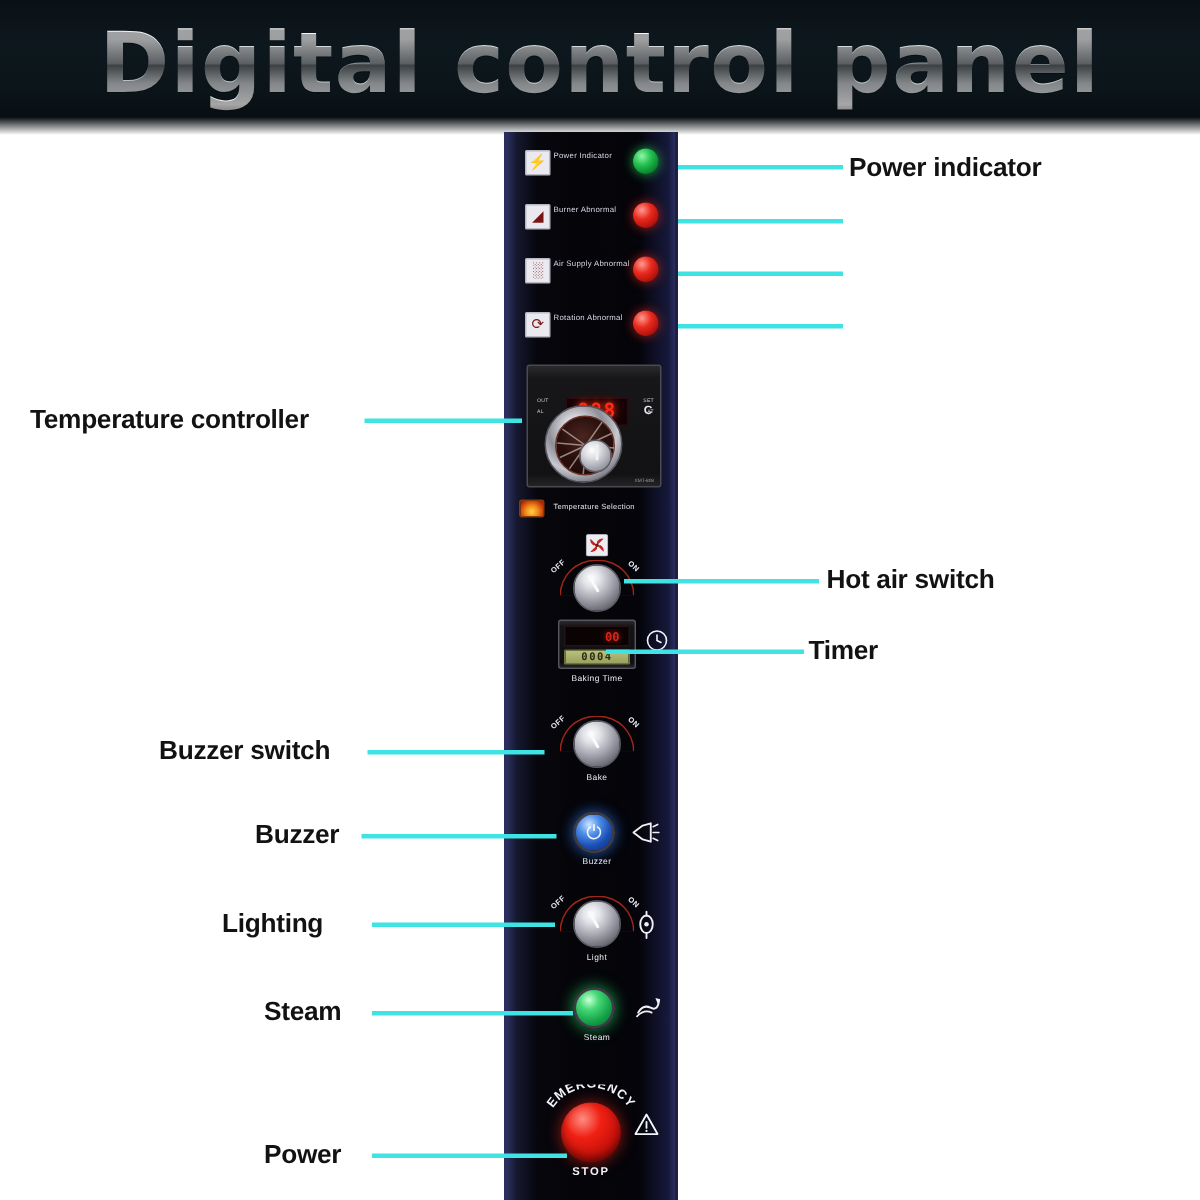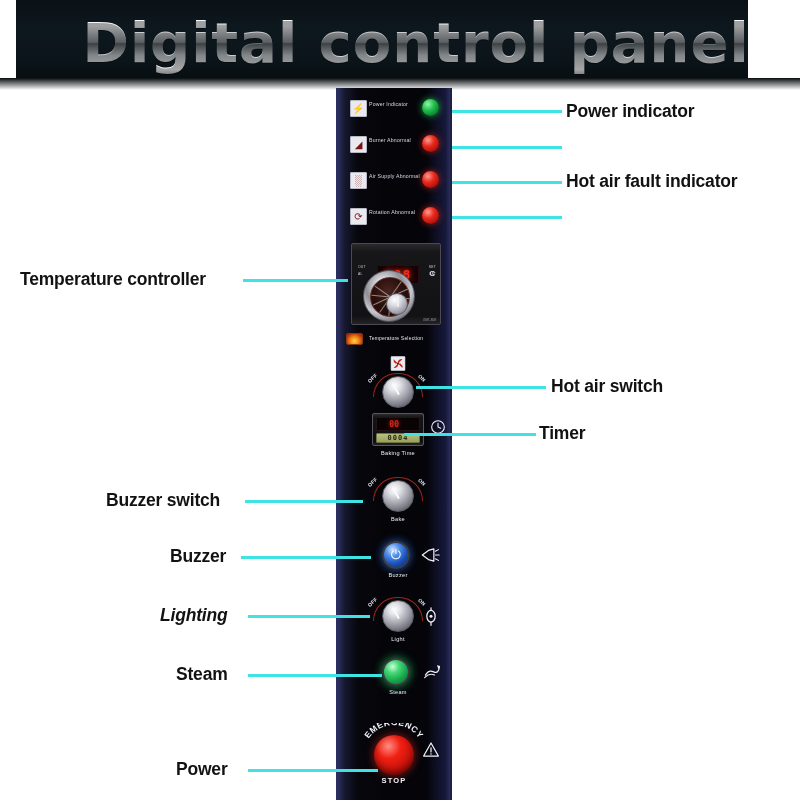--- a/index.html
+++ b/index.html
@@ -8,21 +8,21 @@
     width:800px;height:800px;
     background:#ffffff;
     font-family:"Liberation Sans",sans-serif;
     overflow:hidden;
     position:relative;
   }
   #stage{position:absolute;left:0;top:0;width:800px;height:800px;}
 
   
   .banner{
-    position:absolute;left:16px;top:0;width:732px;height:88px;
+    position:absolute;left:0;top:0;width:800px;height:88px;
     background:linear-gradient(180deg,#0a1116 0%,#0d181e 35%,#0b1419 70%,#060b0e 100%);
     overflow:hidden;
   }
   .banner-title{
     position:absolute;left:0;top:8px;width:800px;
     text-align:center;
     font-family:"DejaVu Sans",sans-serif;
     font-weight:bold;
     font-size:56px;
     letter-spacing:1px;
@@ -179,21 +179,21 @@
   .timer-block{position:absolute;left:8px;top:325px;width:104px;height:52px;}
   .timer-box{
     position:absolute;left:26px;top:0;width:52px;height:33px;
     background:linear-gradient(180deg,#2b2b2e 0%,#141416 12%,#0f0f11 88%,#242427 100%);
     border:1px solid #565660;border-radius:2px;box-sizing:border-box;
   }
   .timer-upper{
     position:absolute;left:3px;top:3px;width:44px;height:14px;
     background:#0a0304;border:1px solid #231216;border-radius:1px;
     display:flex;align-items:center;justify-content:flex-end;
-    padding-right:20px;box-sizing:border-box;
+    padding-right:6px;box-sizing:border-box;
     font-family:"DejaVu Sans Mono",monospace;font-size:8px;font-weight:bold;
     color:#d8261a;text-shadow:0 0 4px rgba(216,38,26,.85);
   }
   .timer-lower{
     position:absolute;left:3px;top:19px;width:44px;height:10px;
     background:linear-gradient(180deg,#b9bf7c 0%,#9aa05e 100%);
     border:1px solid #6f7440;border-radius:1px;
     display:flex;align-items:center;justify-content:center;
     font-family:"DejaVu Sans Mono",monospace;font-size:7px;font-weight:bold;
     color:#2a2c14;letter-spacing:1px;box-sizing:border-box;
@@ -450,41 +450,40 @@
     </div>
 
   </div>
 
   <div class="leader" style="left:452px;top:110px;width:110px;"></div>
   <div class="callout-text right" style="left:566px;top:101px;">Power indicator</div>
 
   <div class="leader" style="left:452px;top:146px;width:110px;"></div>
 
   <div class="leader" style="left:452px;top:181px;width:110px;"></div>
-  <div class="callout-text right" style="left:566px;top:171px;">Hot air fault indicator</div>
 
   <div class="leader" style="left:452px;top:216px;width:110px;"></div>
 
   <div class="leader" style="left:416px;top:386px;width:130px;"></div>
   <div class="callout-text right" style="left:551px;top:376px;">Hot air switch</div>
 
   <div class="leader" style="left:404px;top:433px;width:132px;"></div>
   <div class="callout-text right" style="left:539px;top:423px;">Timer</div>
 
   <div class="leader" style="left:243px;top:279px;width:105px;"></div>
   <div class="callout-text left" style="left:20px;top:269px;">Temperature controller</div>
 
   <div class="leader" style="left:245px;top:500px;width:118px;"></div>
   <div class="callout-text left" style="left:106px;top:490px;">Buzzer switch</div>
 
   <div class="leader" style="left:241px;top:556px;width:130px;"></div>
   <div class="callout-text left" style="left:170px;top:546px;">Buzzer</div>
 
   <div class="leader" style="left:248px;top:615px;width:122px;"></div>
-  <div class="callout-text left" style="left:160px;top:605px;font-style:italic;">Lighting</div>
+  <div class="callout-text left" style="left:148px;top:605px;">Lighting</div>
 
   <div class="leader" style="left:248px;top:674px;width:134px;"></div>
   <div class="callout-text left" style="left:176px;top:664px;">Steam</div>
 
   <div class="leader" style="left:248px;top:769px;width:130px;"></div>
   <div class="callout-text left" style="left:176px;top:759px;">Power</div>
 
 </div>
 
 </body></html>

